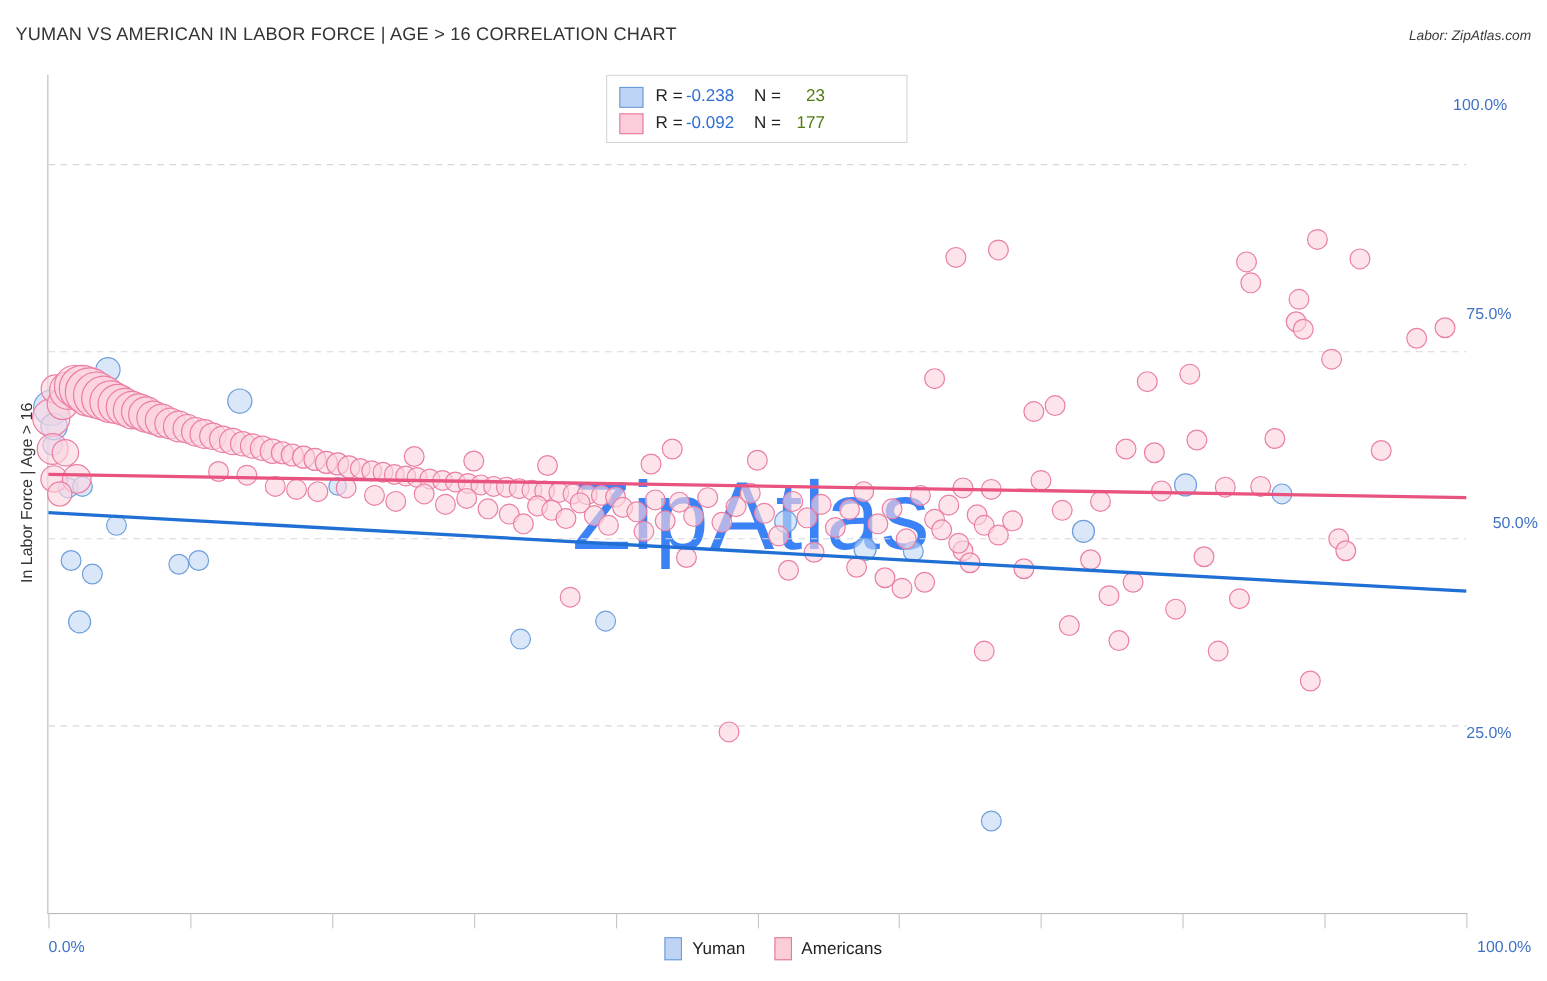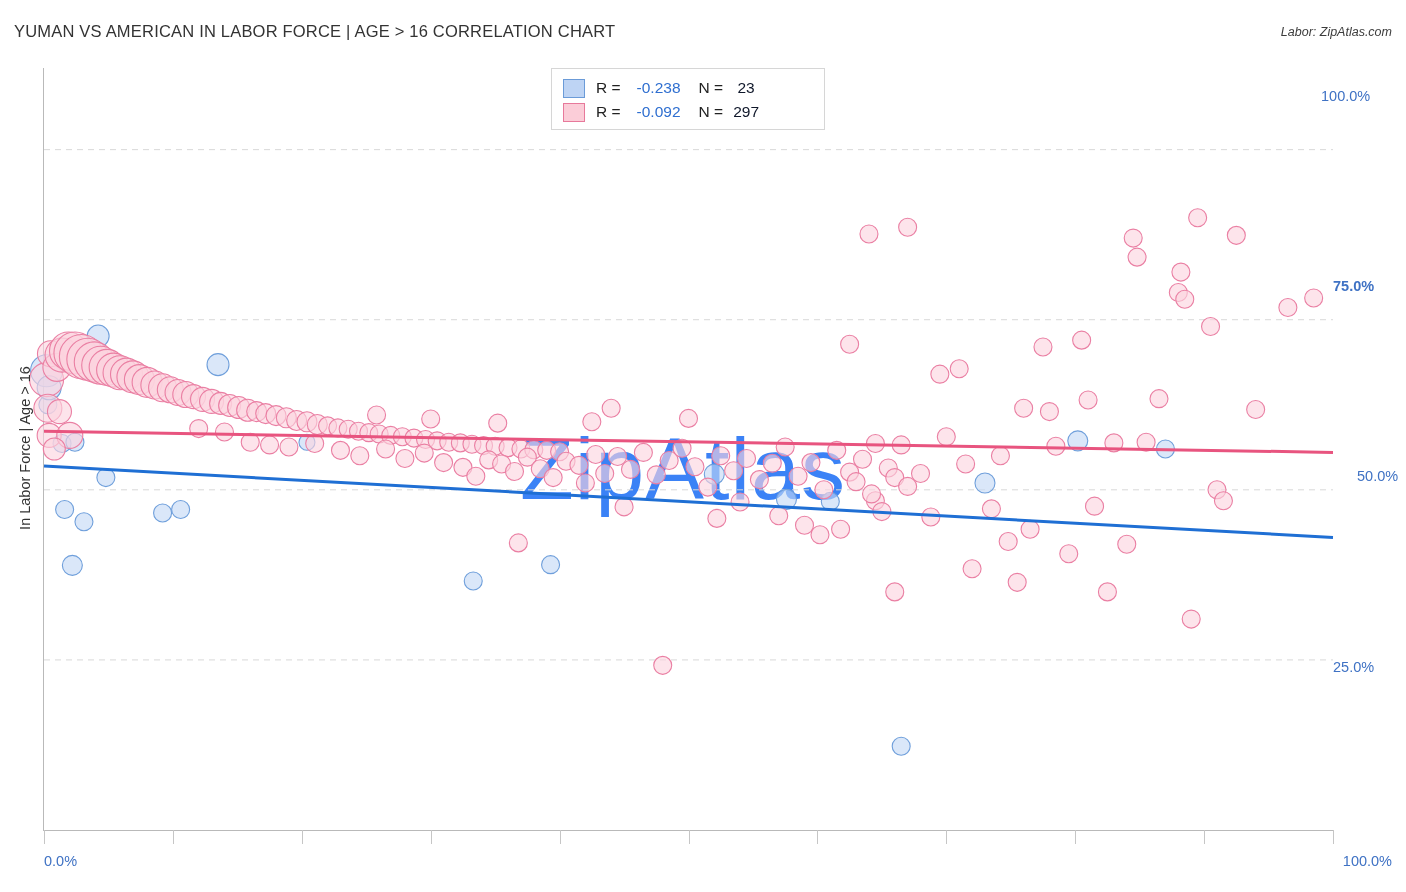--- a/index.html
+++ b/index.html
@@ -40,21 +40,21 @@
   .tick{
     position:absolute;top:830px;width:1px;height:14px;background:#c6c6c6;
   }
 
   .ylab{
     position:absolute;
     font-size:14.5px;color:#3f72c4;
     white-space:nowrap;
   }
   .ylab-100{left:1321px;top:88px;}
-  .ylab-75{left:1333px;top:278px;font-weight:bold;}
+  .ylab-75{left:1333px;top:278px;}
   .ylab-50{left:1333px;top:468px;margin-left:24px;}
   .ylab-25{left:1333px;top:659px;}
 
   .xlab{
     position:absolute;font-size:14.5px;color:#3f72c4;white-space:nowrap;text-align:right;
   }
   .xlab-left{left:44px;top:853px;}
   .xlab-right{right:14px;top:853px;}
 
   .yaxis-title{
@@ -96,23 +96,23 @@
   }
   .legrow.r1{top:8px;}
   .legrow.r2{top:32px;}
   .swatch{
     width:22px;height:19px;display:inline-block;
     margin-right:11px;box-sizing:border-box;
   }
   .sw-blue{background:#bed4f4;border:1px solid #6b9bd8;}
   .sw-pink{background:#fbcdd8;border:1px solid #e7799b;}
   .lg-eq{color:#222;}
-  .lg-val{color:#2f6fd0;margin-left:16px;}
+  .lg-val{color:#2f6fd0;margin-left:3px;}
   .lg-n{color:#222;margin-left:18px;}
-  .lg-nval{color:#0f172a;margin-left:6px;display:inline-block;min-width:34px;text-align:center;}
+  .lg-nval{color:#4d7c0f;margin-left:6px;display:inline-block;min-width:34px;text-align:right;}
 
   .botlegend{
     position:absolute;left:0;right:0;top:852px;
     display:flex;justify-content:center;align-items:center;gap:26px;
     font-size:15.5px;color:#222;
   }
   .bl-item{display:flex;align-items:center;gap:9px;}
   .bl-sw{width:16px;height:21px;box-sizing:border-box;}
 </style>
 </head>
@@ -371,18 +371,28 @@
       <span class="lg-eq">R =</span>
       <span class="lg-val">-0.238</span>
       <span class="lg-n">N =</span>
       <span class="lg-nval">23</span>
     </div>
     <div class="legrow r2">
       <span class="swatch sw-pink"></span>
       <span class="lg-eq">R =</span>
       <span class="lg-val">-0.092</span>
       <span class="lg-n">N =</span>
-      <span class="lg-nval">297</span>
+      <span class="lg-nval">177</span>
     </div>
   </div>
 
+  <div class="botlegend">
+    <div class="bl-item">
+      <span class="bl-sw sw-blue"></span>
+      <span>Yuman</span>
+    </div>
+    <div class="bl-item">
+      <span class="bl-sw sw-pink"></span>
+      <span>Americans</span>
+    </div>
+  </div>
 
 </div>
 
 </body></html>

